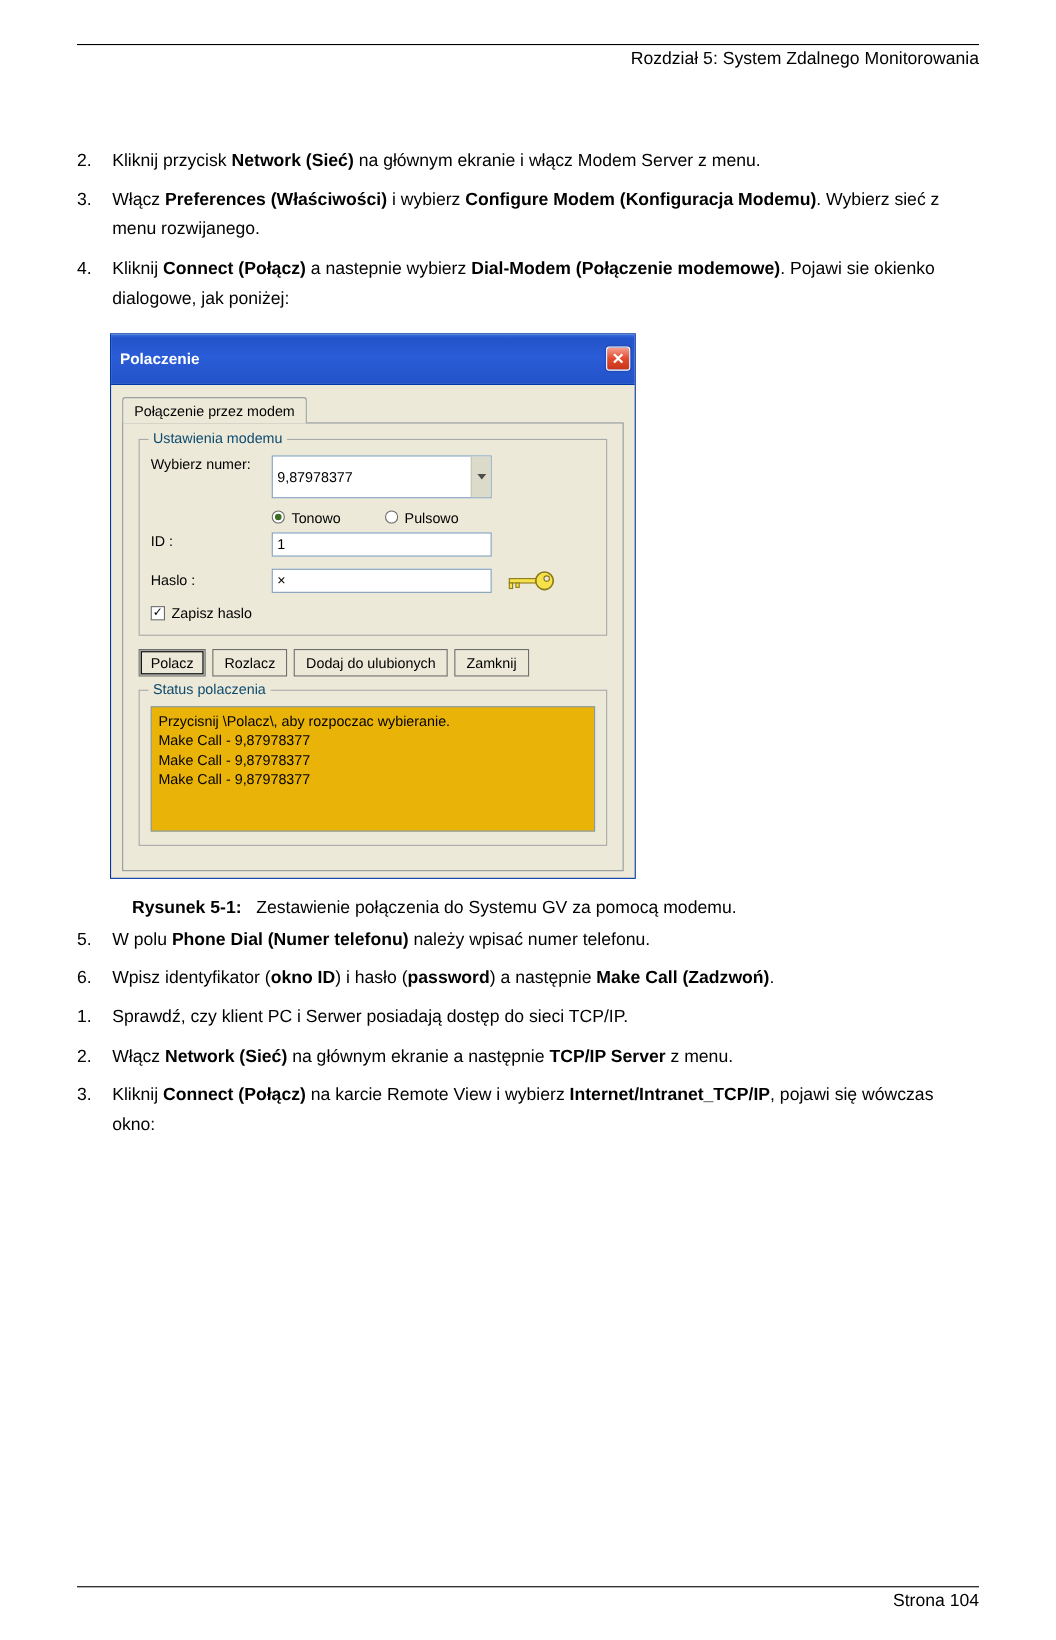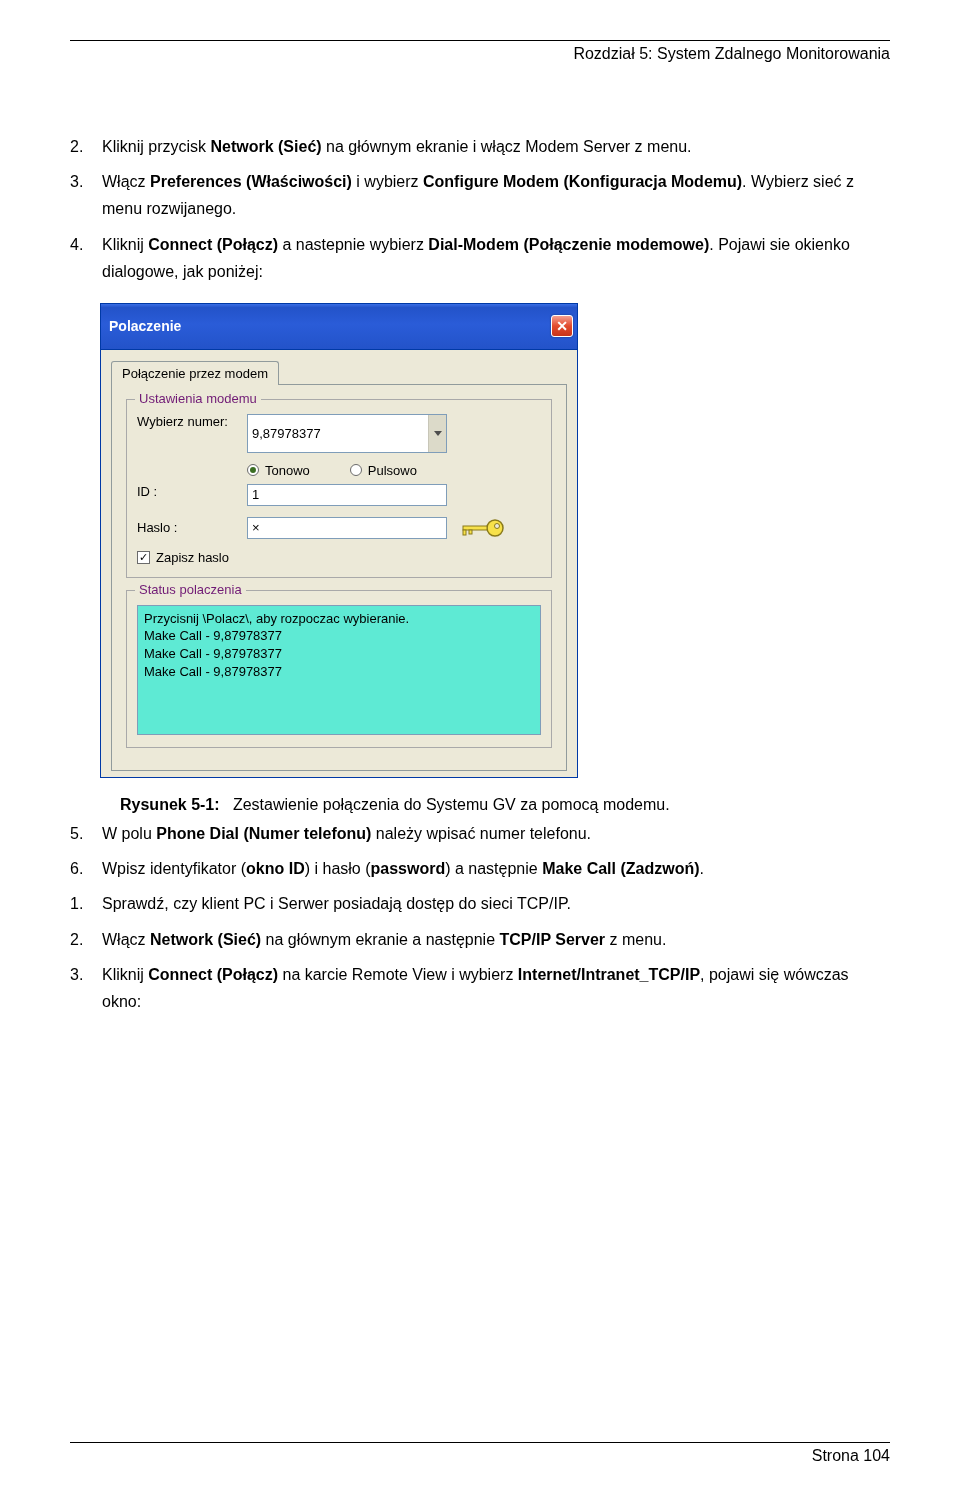--- a/index.html
+++ b/index.html
@@ -102,21 +102,21 @@
     margin-bottom: 12px;
     position: relative;
   }
   .groupbox-title {
     position: absolute;
     top: -9px;
     left: 8px;
     background: #ece9d8;
     padding: 0 4px;
     font-size: 13px;
-    color: #701a75;
+    color: #0c4a6e;
   }
   .form-row {
     display: flex;
     align-items: flex-start;
     margin-bottom: 10px;
   }
   .form-label {
     width: 110px;
     font-size: 13px;
   }
@@ -200,24 +200,24 @@
     font-size: 13px;
     font-family: Tahoma, Arial, sans-serif;
   }
   .btn.focus {
     outline: 1px solid #000;
     box-shadow: inset 0 0 0 1px #a9a9a9;
     outline-offset: -3px;
   }
   .status-box {
     border: 1px solid #7f9db9;
-    background: #5eead4;
+    background: #eab308;
     padding: 4px 6px;
     font-size: 13px;
-    height: 130px;
+    height: 114px;
     font-family: Tahoma, Arial, sans-serif;
     line-height: 1.35;
     white-space: pre-line;
   }
   .figure-caption {
     font-size: 16px;
     margin: 18px 0 6px 50px;
   }
   .section-heading {
     font-size: 16px;
@@ -317,20 +317,26 @@
                 </svg>
               </div>
             </div>
 
             <div class="checkbox-row">
               <div class="checkbox">✓</div>
               <span>Zapisz haslo</span>
             </div>
           </div>
 
+          <div class="button-row">
+            <div class="btn focus">Polacz</div>
+            <div class="btn">Rozlacz</div>
+            <div class="btn">Dodaj do ulubionych</div>
+            <div class="btn">Zamknij</div>
+          </div>
 
           <div class="groupbox">
             <div class="groupbox-title">Status polaczenia</div>
             <div class="status-box">Przycisnij \Polacz\, aby rozpoczac wybieranie.
 Make Call - 9,87978377
 Make Call - 9,87978377
 Make Call - 9,87978377</div>
           </div>
 
         </div>

